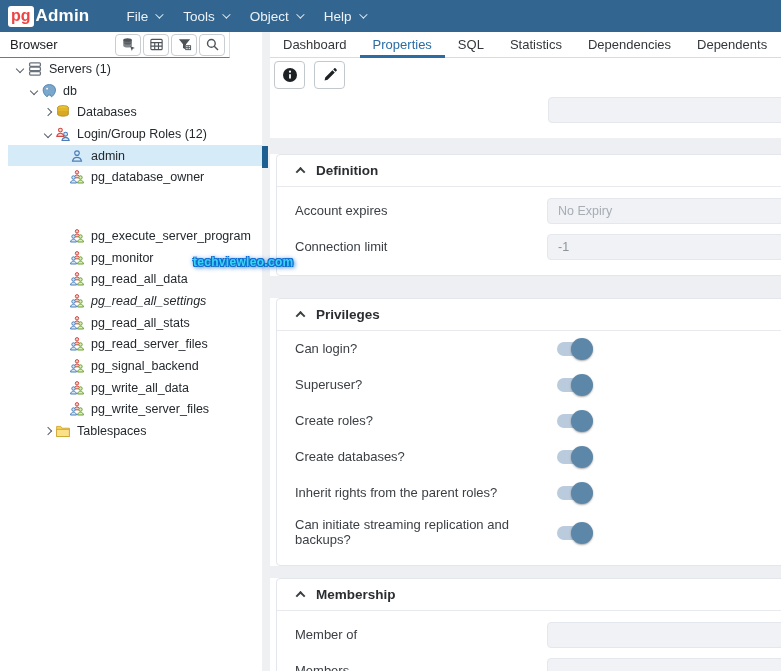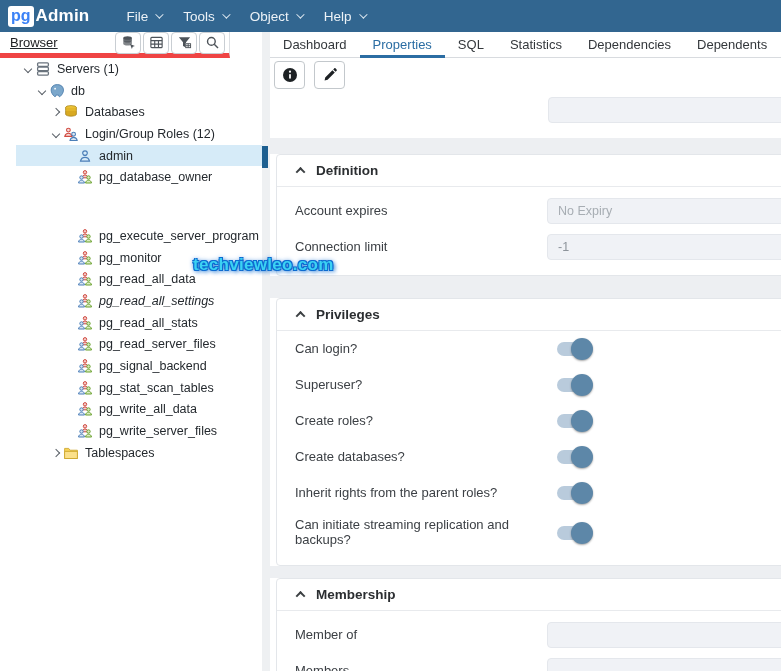--- a/index.html
+++ b/index.html
@@ -11,50 +11,50 @@
   }
   .app { position:relative; width:781px; height:671px; overflow:hidden; }
 
   
   .app-header {
     position:absolute; left:0; top:0; width:781px; height:32px;
     background:#326690; display:flex; align-items:center; padding-left:8px;
   }
   .logo { display:flex; align-items:center; margin-right:26px; }
   .logo-pg {
-    background:#fff; color:#3b82f6; font-weight:800; font-size:16px;
+    background:#fff; color:#ef4444; font-weight:800; font-size:16px;
     border-radius:3px; padding:1px 3px 2px; line-height:18px;
   }
   .logo-admin { color:#fff; font-weight:800; font-size:17px; margin-left:2px; letter-spacing:.2px; }
   .menu-bar { display:flex; align-items:center; height:100%; }
   .menu-item {
     display:flex; align-items:center; gap:7px; padding:0 11px; height:100%;
     color:#ecf2f7; font-size:13.5px; cursor:pointer;
   }
   .chev-sm {
     width:6px; height:6px; border-right:1.6px solid #dfe9f1; border-bottom:1.6px solid #dfe9f1;
     transform:rotate(45deg) translateY(-2px); display:inline-block;
   }
 
   
   .browser-header {
     position:absolute; left:0; top:32px; width:230px; height:26px;
-    background:#fff; border-bottom:5px solid #ef4444; border-right:1px solid #dcdfe3;
-    display:flex; align-items:center; padding:0 4px 0 10px;text-decoration:underline;
+    background:#fff; border-bottom:1px solid #ef4444; border-right:1px solid #dcdfe3;
+    display:flex; align-items:center; padding:0 4px 0 10px;
   }
   .browser-title { font-size:13px; color:#202124; flex:1; }
   .tb-group { display:flex; gap:2px; }
   .tb-btn {
     width:26px; height:22px; background:#fff; border:1px solid #c9ced3; border-radius:4px;
     display:flex; align-items:center; justify-content:center; padding:0; cursor:pointer;
   }
   .tb-btn .icon svg { width:15px; height:15px; display:block; }
 
   .tree {
-    position:absolute; left:16px; top:58px; width:262px; height:613px;
+    position:absolute; left:8px; top:58px; width:262px; height:613px;
     background:#fff; border-right:1px solid #dcdfe3; overflow:hidden;
   }
   .tree-row {
     height:21.7px; display:flex; align-items:center; font-size:12.5px; color:#24292e;
     cursor:pointer; white-space:nowrap;
   }
   .tree-row.selected { background:#d6ebf8; }
   .tw { width:15px; display:flex; align-items:center; justify-content:center; flex:0 0 15px; }
   .chev { width:6px; height:6px; border-right:1.7px solid #5a6067; border-bottom:1.7px solid #5a6067; display:inline-block; }
   .chev.down  { transform:rotate(45deg); }
@@ -136,21 +136,21 @@
 
   .toggle { position:relative; width:34px; height:14px; background:#b9cbdc; border-radius:7px; cursor:pointer; flex:0 0 34px; }
   .toggle .knob {
     position:absolute; right:-2px; top:-4px; width:22px; height:22px; border-radius:50%;
     background:#5d87a8; box-shadow:0 1px 2px rgba(0,0,0,.35);
   }
 
   
   .watermark {
     position:absolute; left:193px; top:255px; z-index:50;
-    font-size:17px; font-weight:700; color:#3bd2f3; letter-spacing:.3px;
+    font-size:12px; font-weight:700; color:#3bd2f3; letter-spacing:.3px;
     text-shadow: 1px 1px 0 #0d6bd0, -1px -1px 0 #0d6bd0, 1px -1px 0 #0d6bd0,
                  -1px 1px 0 #0d6bd0, 0 0 5px #0d6bd0, 2px 2px 4px rgba(13,107,208,.9);
     pointer-events:none;
   }
 </style>
 </head>
 <body>
 
 <div class="app">
 
@@ -461,40 +461,20 @@
             <g stroke="#4c7fb8">
               <circle cx="4.5" cy="8.5" r="1.7" fill="#d6e4f2"></circle>
               <path d="M1.5 14c.3-1.8 1.5-2.8 3-2.8s2.7 1 3 2.8z" fill="#d6e4f2"></path>
             </g>
             <g stroke="#6aa12f">
               <circle cx="11.5" cy="8.5" r="1.7" fill="#d9ecc2"></circle>
               <path d="M8.5 14c.3-1.8 1.5-2.8 3-2.8s2.7 1 3 2.8z" fill="#d9ecc2"></path>
             </g>
           </svg>
         </span>
-        <span>pg_stat_scan_tables</span>
-      </div>
-      <div class="tree-row" style="padding-left: 46px;">
-        <span class="tw"></span>
-        <span class="ticon">
-          <svg viewBox="0 0 16 16" stroke-width="1" fill="none">
-            <g stroke="#d14b42">
-              <circle cx="8" cy="3.3" r="1.7" fill="#f3cdc9"></circle>
-              <path d="M5 8.8c.3-1.8 1.5-2.8 3-2.8s2.7 1 3 2.8z" fill="#f3cdc9"></path>
-            </g>
-            <g stroke="#4c7fb8">
-              <circle cx="4.5" cy="8.5" r="1.7" fill="#d6e4f2"></circle>
-              <path d="M1.5 14c.3-1.8 1.5-2.8 3-2.8s2.7 1 3 2.8z" fill="#d6e4f2"></path>
-            </g>
-            <g stroke="#6aa12f">
-              <circle cx="11.5" cy="8.5" r="1.7" fill="#d9ecc2"></circle>
-              <path d="M8.5 14c.3-1.8 1.5-2.8 3-2.8s2.7 1 3 2.8z" fill="#d9ecc2"></path>
-            </g>
-          </svg>
-        </span>
         <span>pg_write_all_data</span>
       </div>
       <div class="tree-row" style="padding-left: 46px;">
         <span class="tw"></span>
         <span class="ticon">
           <svg viewBox="0 0 16 16" stroke-width="1" fill="none">
             <g stroke="#d14b42">
               <circle cx="8" cy="3.3" r="1.7" fill="#f3cdc9"></circle>
               <path d="M5 8.8c.3-1.8 1.5-2.8 3-2.8s2.7 1 3 2.8z" fill="#f3cdc9"></path>
             </g>

